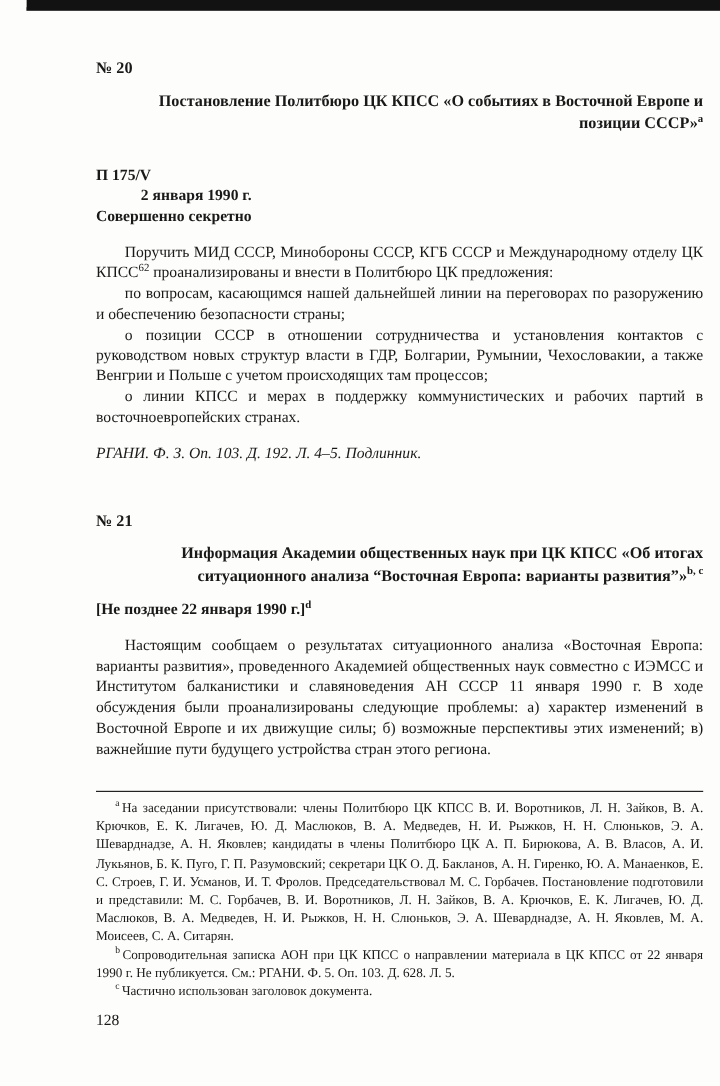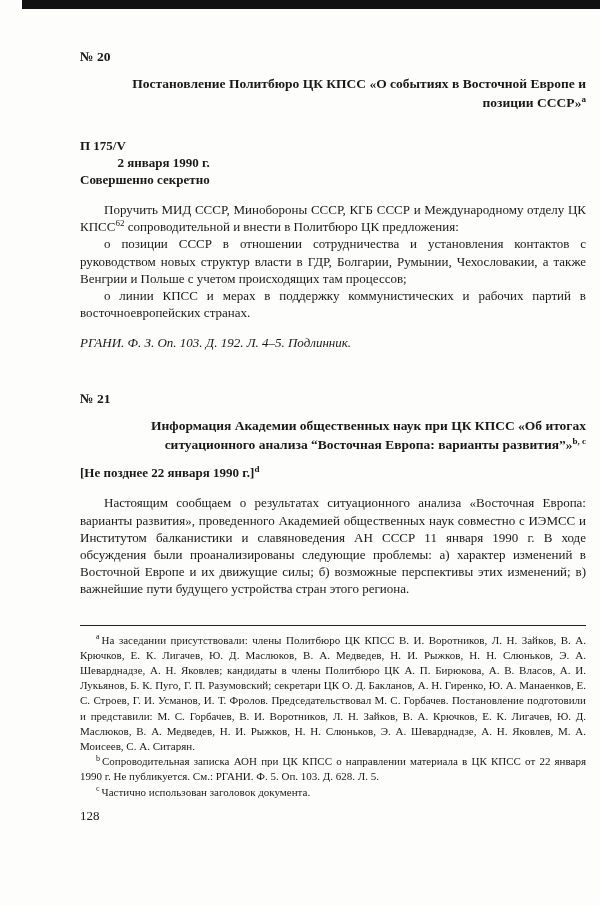--- a/index.html
+++ b/index.html
@@ -134,21 +134,22 @@
 
       <div class="meta-row">
         <span>П 175/V</span>
         <span class="meta-right">
           <span>2 января 1990 г.</span><br>
           <span>Совершенно секретно</span>
         </span>
       </div>
 
       <div class="body-block">
-        <p class="body-para"><span>Поручить МИД СССР, Минобороны СССР, КГБ СССР и Международному отделу ЦК КПСС</span><sup class="note">62</sup><span> сопроводительной и внести в Политбюро ЦК предложения:</span></p>
+        <p class="body-para"><span>Поручить МИД СССР, Минобороны СССР, КГБ СССР и Международному отделу ЦК КПСС</span><sup class="note">62</sup><span> проанализированы и внести в Политбюро ЦК предложения:</span></p>
+        <p class="body-para">по вопросам, касающимся нашей дальнейшей линии на переговорах по разоружению и обеспечению безопасности страны;</p>
         <p class="body-para">о позиции СССР в отношении сотрудничества и установления контактов с руководством новых структур власти в ГДР, Болгарии, Румынии, Чехословакии, а также Венгрии и Польше с учетом происходящих там процессов;</p>
         <p class="body-para">о линии КПСС и мерах в поддержку коммунистических и рабочих партий в восточноевропейских странах.</p>
       </div>
 
       <p class="archive-line">РГАНИ. Ф. З. Оп. 103. Д. 192. Л. 4–5. Подлинник.</p>
     </section>
 
     <section class="doc21">
       <p class="doc-number">№ 21</p>
       <h1 class="doc-title"><span>Информация Академии общественных наук при ЦК КПСС «Об итогах ситуационного анализа “Восточная Европа: варианты развития”»</span><sup class="note">b, c</sup></h1>

